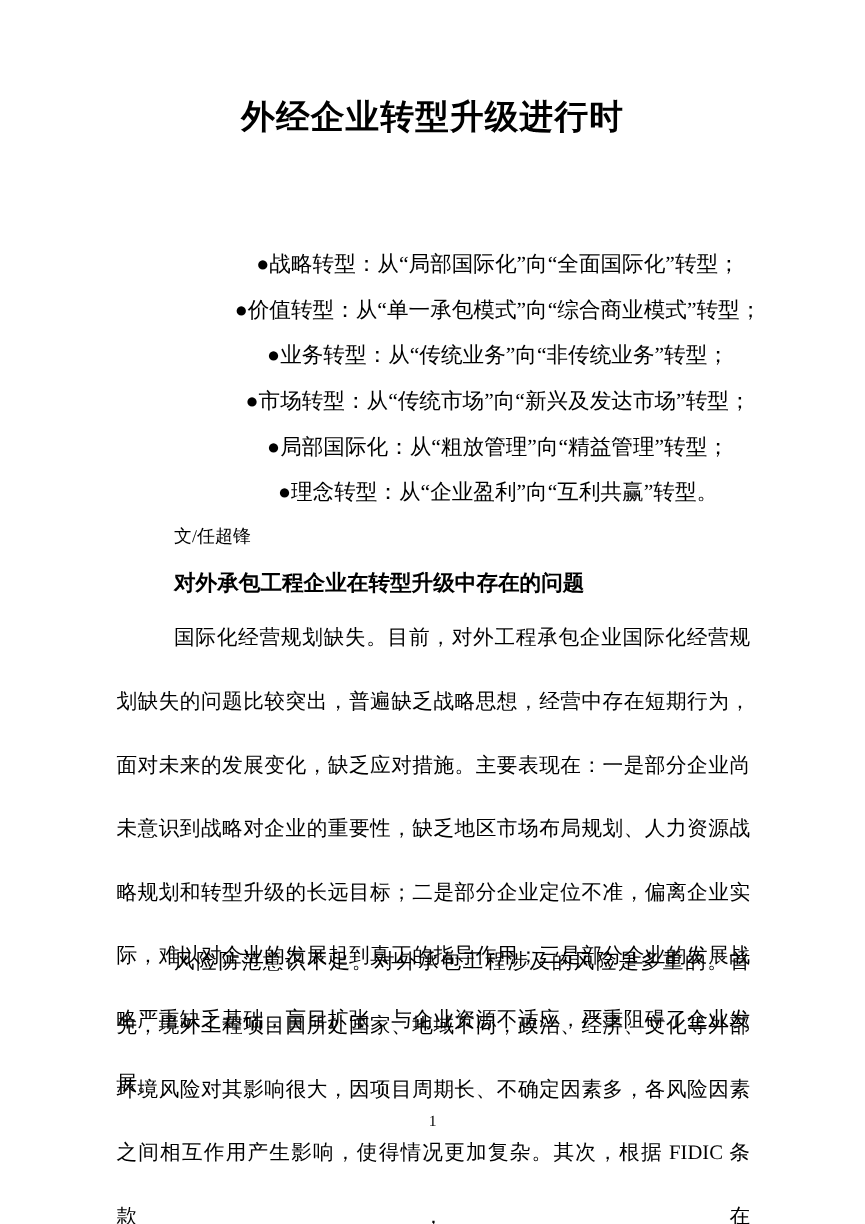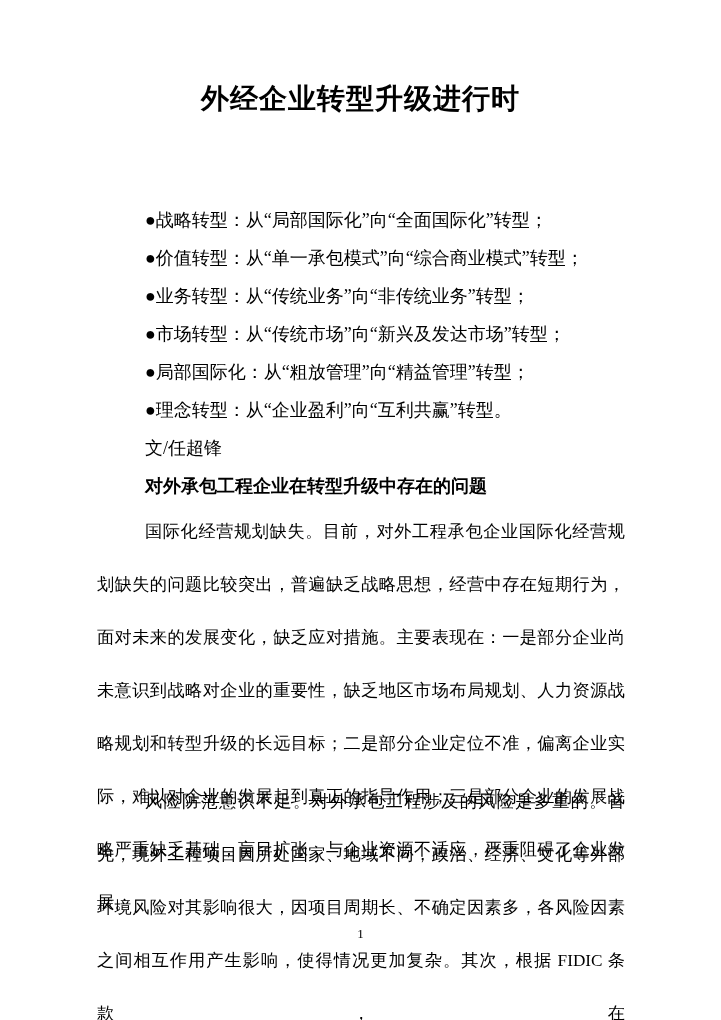--- a/index.html
+++ b/index.html
@@ -32,26 +32,27 @@
     position: absolute;
     top: 201px;
     left: 145px;
     width: 540px;
   }
   .bullet {
     height: 38px;
     line-height: 38px;
     font-size: 18px;
     white-space: nowrap;
+    text-align: center;
   }
   .byline {
     position: absolute;
     top: 429px;
     left: 145px;
-    font-size: 18px;
+    font-size: 15px;
     line-height: 38px;
   }
   .heading {
     position: absolute;
     top: 467px;
     left: 145px;
     font-size: 18px;
     line-height: 38px;
     font-weight: bold;
   }

